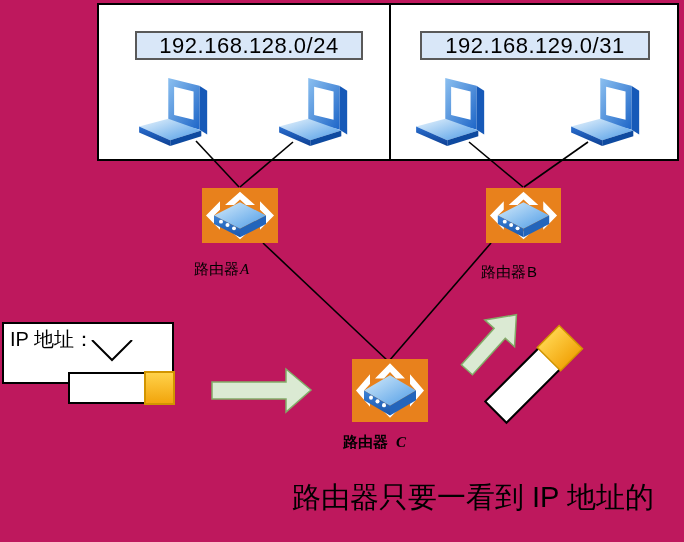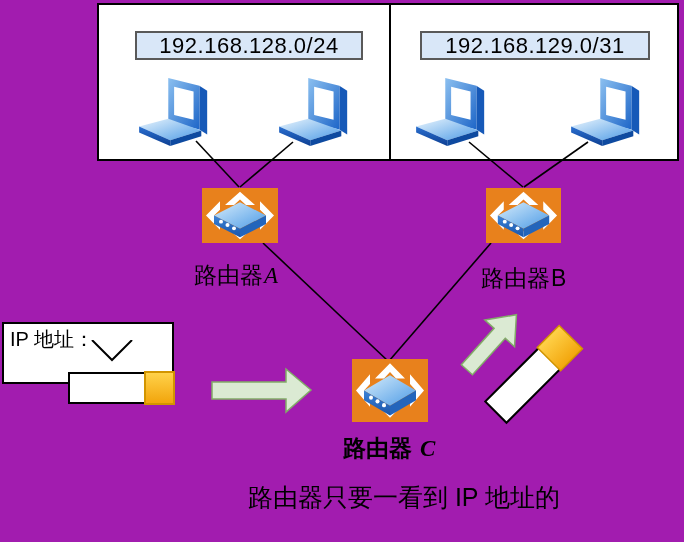--- a/index.html
+++ b/index.html
@@ -1,41 +1,41 @@
 <!DOCTYPE html>
 <html><head>
 <meta charset="utf-8">
 <style>
   html,body{margin:0;padding:0;background:#fff;}
   body{font-family:"Liberation Sans",sans-serif;}
-  #canvas{position:relative;width:684px;height:542px;background:#a21caf;overflow:hidden;}
+  #canvas{position:relative;width:684px;height:542px;background:#be185d;overflow:hidden;}
   .abs{position:absolute;box-sizing:border-box;}
   .subnet-box{border:2px solid #000;background:#fff;}
   .subnet-label{
     background:#D9E7F8;border:2px solid #595959;color:#000;
     font-size:22px;line-height:25px;text-align:center;
     display:flex;align-items:center;justify-content:center;
     letter-spacing:0.5px;
   }
   .overlay{position:absolute;left:0;top:0;}
-  .router-label{font-size:23px;color:#000;white-space:nowrap;text-align:center;}
+  .router-label{font-size:15px;color:#000;white-space:nowrap;text-align:center;}
   .router-label .ltr{margin-left:1px;}
   .router-label .ltr.italic{font-style:italic;font-family:"Liberation Serif",serif;}
   .router-label .ltr.spaced{margin-left:8px;}
   .callout{
     background:#fff;border:2px solid #000;color:#000;
     font-size:20px;line-height:27px;padding:2px 4px 0 6px;white-space:nowrap;margin-top:42px;
   }
   .packet-body{background:#fff;border:2px solid #000;}
   .packet-header{
     background:linear-gradient(#FFD24A,#F2A50C);
     border:2px solid #D29500;
   }
   .caption{
-    color:#000;font-size:25px;line-height:29px;text-align:center;white-space:nowrap;
+    color:#000;font-size:29px;line-height:29px;text-align:right;white-space:nowrap;
   }
 </style>
 </head>
 <body>
 
 <div id="canvas">
 
   <div class="abs subnet-box" style="left:97px;top:3px;width:294px;height:158px;"></div>
   <div class="abs subnet-box" style="left:389px;top:3px;width:290px;height:158px;"></div>
 

